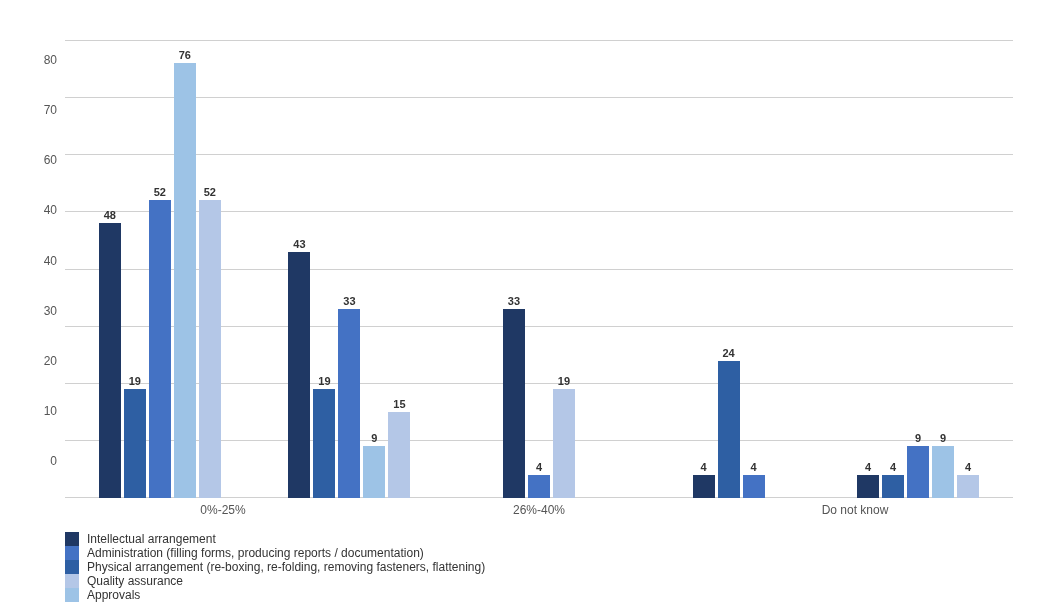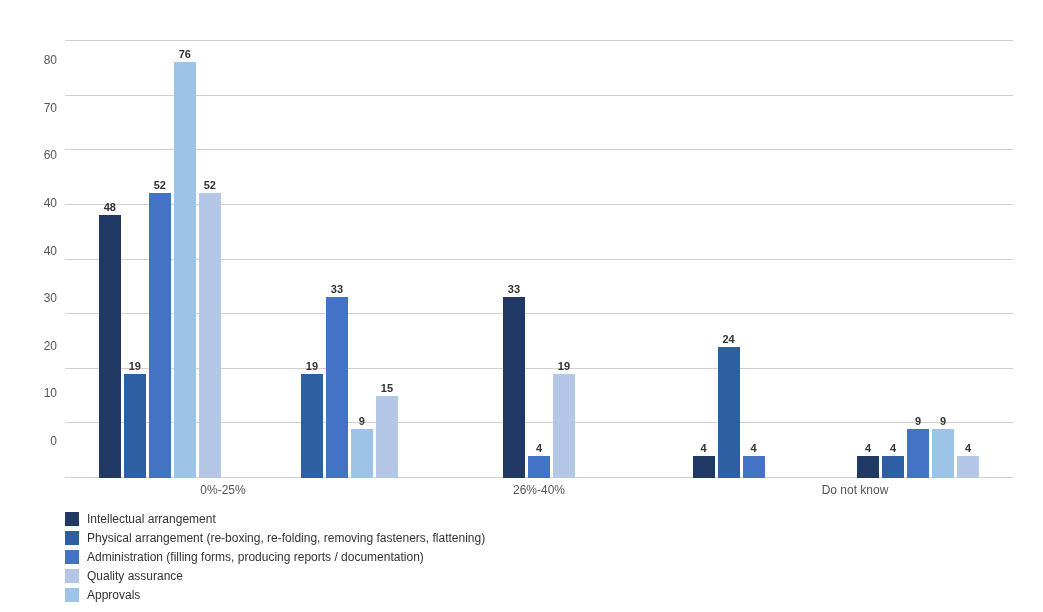--- a/index.html
+++ b/index.html
@@ -109,21 +109,20 @@
       flex: 1;
       text-align: center;
       font-size: 12px;
       color: #555;
     }
     .legend {
       margin-top: 15px;
       padding-left: 35px;
       display: flex;
       flex-direction: column;
-      gap: 5px;
     }
     .legend-item {
       display: flex;
       align-items: center;
       gap: 8px;
       font-size: 12px;
       color: #333;
     }
     .legend-swatch {
       width: 14px;
@@ -180,20 +179,24 @@
                 <span class="bar-label">76</span>
                 <div class="bar" style="height: 95%; background-color: rgb(157, 195, 230);"></div>
               </div>
               <div class="bar-wrap">
                 <span class="bar-label">52</span>
                 <div class="bar" style="height: 65%; background-color: rgb(180, 199, 231);"></div>
               </div>
             </div>
             <div class="group">
               <div class="bar-wrap">
+                <span class="bar-label">43</span>
+                <div class="bar" style="height: 53.75%; background-color: rgb(31, 56, 100);"></div>
+              </div>
+              <div class="bar-wrap">
                 <span class="bar-label">19</span>
                 <div class="bar" style="height: 23.75%; background-color: rgb(46, 95, 163);"></div>
               </div>
               <div class="bar-wrap">
                 <span class="bar-label">33</span>
                 <div class="bar" style="height: 41.25%; background-color: rgb(68, 114, 196);"></div>
               </div>
               <div class="bar-wrap">
                 <span class="bar-label">9</span>
                 <div class="bar" style="height: 11.25%; background-color: rgb(157, 195, 230);"></div>
@@ -266,28 +269,28 @@
         <span class="x-label">Do not know</span>
       </div>
   </div>
 
   <div class="legend" id="legend">
       <div class="legend-item">
         <div class="legend-swatch" style="background-color: rgb(31, 56, 100);"></div>
         <span>Intellectual arrangement</span>
       </div>
       <div class="legend-item">
+        <div class="legend-swatch" style="background-color: rgb(68, 114, 196);"></div>
+        <span>Administration (filling forms, producing reports / documentation)</span>
+      </div>
+      <div class="legend-item">
         <div class="legend-swatch" style="background-color: rgb(46, 95, 163);"></div>
         <span>Physical arrangement (re-boxing, re-folding, removing fasteners, flattening)</span>
       </div>
       <div class="legend-item">
-        <div class="legend-swatch" style="background-color: rgb(68, 114, 196);"></div>
-        <span>Administration (filling forms, producing reports / documentation)</span>
-      </div>
-      <div class="legend-item">
         <div class="legend-swatch" style="background-color: rgb(180, 199, 231);"></div>
         <span>Quality assurance</span>
       </div>
       <div class="legend-item">
         <div class="legend-swatch" style="background-color: rgb(157, 195, 230);"></div>
         <span>Approvals</span>
       </div>
     </div>
 </div>
 

